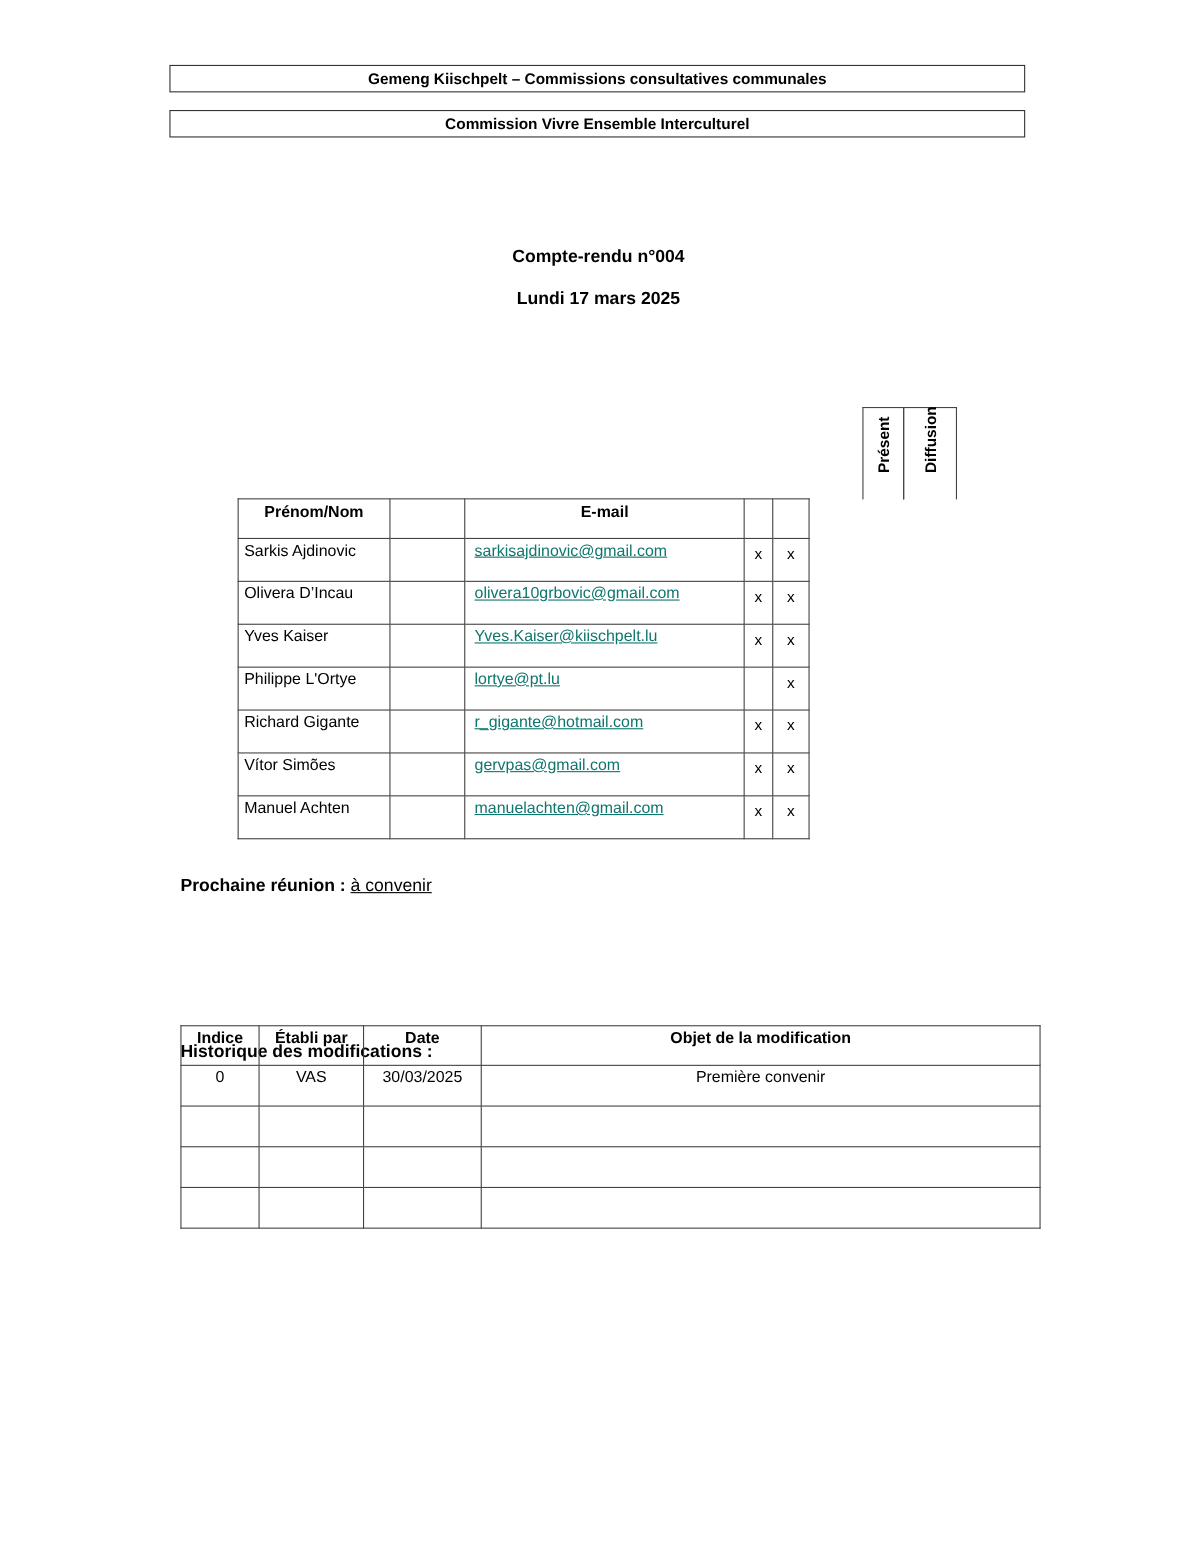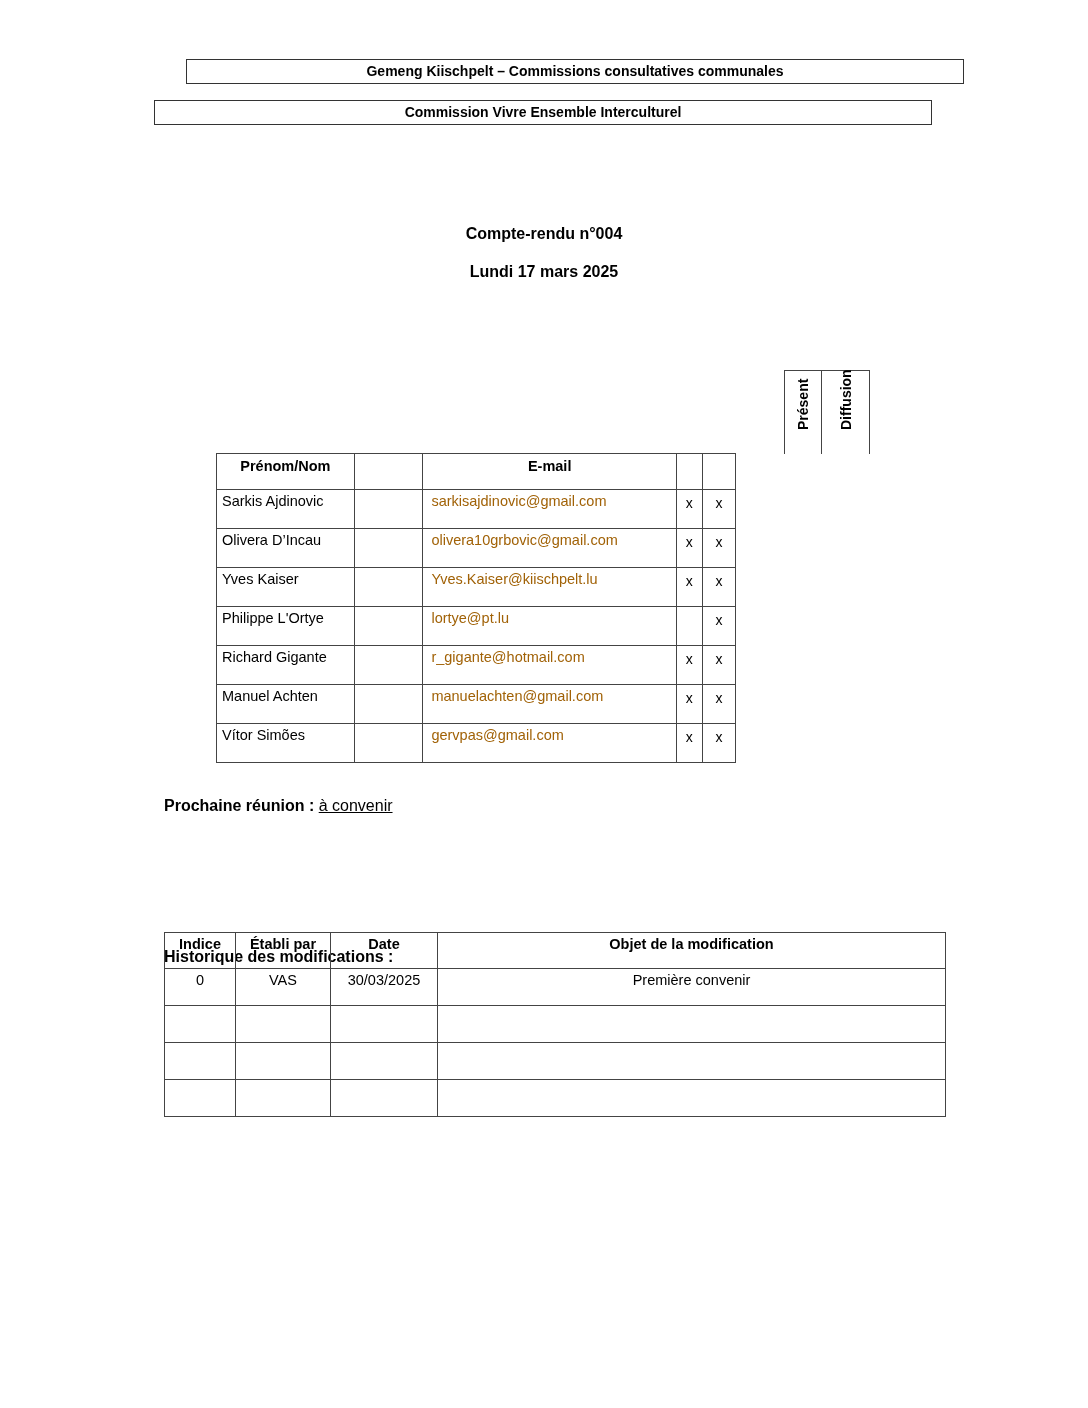--- a/index.html
+++ b/index.html
@@ -17,21 +17,21 @@
     position: absolute; left: 0; width: 1088px; text-align: center;
     font-weight: bold; font-size: 16px;
   }
   table { border-collapse: collapse; position: absolute; }
   td, th { border: 1.5px solid #444; padding: 0; font-size: 14.5px; }
   .members th { font-weight: bold; text-align: center; vertical-align: top; padding-top: 4px; }
   .members td { vertical-align: top; padding-top: 3px; height: 33px; }
   .members td.name { padding-left: 5px; }
   .members td.mail { padding-left: 8px; }
   .members td.mark { text-align: center; padding-top: 5px; font-size: 14px; }
-  .members a { color: #a16207; }
+  .members a { color: #0f766e; text-decoration: underline; }
   .vhead {
     position: absolute; border: 1.5px solid #444; border-bottom: none;
     box-sizing: border-box;
   }
   .vhead span {
     position: absolute; left: 50%; bottom: 8px;
     transform-origin: 0 0;
     transform: rotate(-90deg) translateY(-50%);
     white-space: nowrap; font-weight: bold; font-size: 14px;
   }
@@ -42,21 +42,21 @@
   .next u { text-decoration: underline; text-align: right; }
   .hist-title {
     position: absolute; left: 164px; top: 948px; font-size: 16px; font-weight: bold;
   }
   .hist th { font-weight: bold; text-align: center; vertical-align: top; padding-top: 3px; font-size: 14.5px; }
   .hist td { text-align: center; vertical-align: top; padding-top: 3px; height: 33px; }
 </style>
 </head>
 <body>
 
-<div class="hdr-box" style="top:59px;margin-left:32px;">Gemeng Kiischpelt – Commissions consultatives communales</div>
+<div class="hdr-box" style="top:59px;">Gemeng Kiischpelt – Commissions consultatives communales</div>
 <div class="hdr-box" style="top:100px;">Commission Vivre Ensemble Interculturel</div>
 
 <div class="title" style="top:225px;">Compte-rendu n°004</div>
 <div class="title" style="top:263px;">Lundi 17 mars 2025</div>
 
 <div class="vhead" style="left:784px; top:370px; width:38px; height:84px;">
   <span>Présent</span>
 </div>
 <div class="vhead" style="left:821px; top:370px; width:49px; height:84px;">
   <span>Diffusion</span>
@@ -107,30 +107,30 @@
     <td class="mark">x</td>
   </tr>
   <tr>
     <td class="name">Richard Gigante</td>
     <td></td>
     <td class="mail"><a>r_gigante@hotmail.com</a></td>
     <td class="mark">x</td>
     <td class="mark">x</td>
   </tr>
   <tr>
-    <td class="name">Manuel Achten</td>
+    <td class="name">Vítor Simões</td>
     <td></td>
-    <td class="mail"><a>manuelachten@gmail.com</a></td>
+    <td class="mail"><a>gervpas@gmail.com</a></td>
     <td class="mark">x</td>
     <td class="mark">x</td>
   </tr>
   <tr>
-    <td class="name">Vítor Simões</td>
+    <td class="name">Manuel Achten</td>
     <td></td>
-    <td class="mail"><a>gervpas@gmail.com</a></td>
+    <td class="mail"><a>manuelachten@gmail.com</a></td>
     <td class="mark">x</td>
     <td class="mark">x</td>
   </tr>
 </tbody>
   </table>
 
 <div class="next">
   <b>Prochaine réunion :</b>
   <u>à convenir</u>
 </div>

